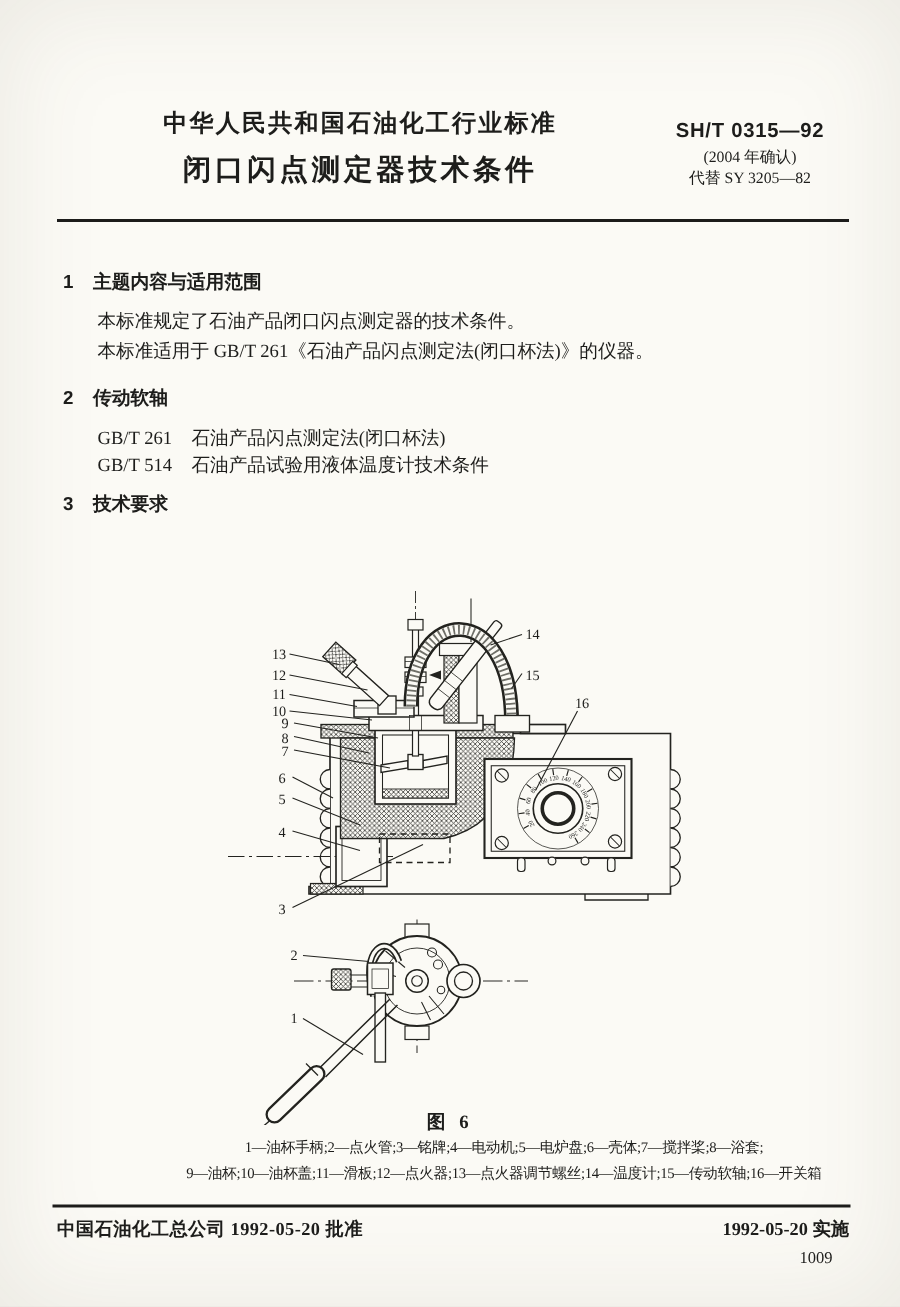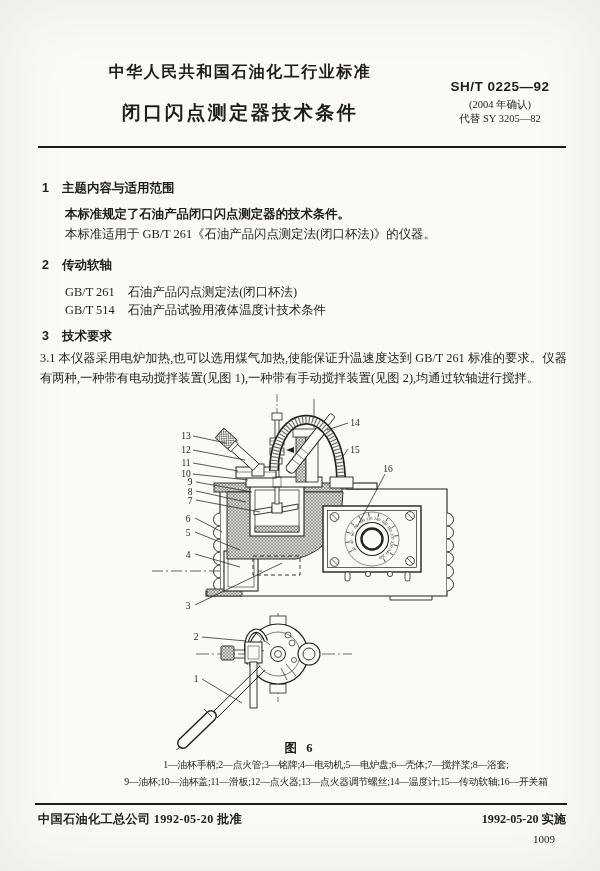--- a/index.html
+++ b/index.html
@@ -10,21 +10,21 @@
     color:#1d1d1b;
   }
   .page{
     position:relative;width:600px;height:871px;overflow:hidden;
     background:#fbfaf5;
     box-shadow:inset 0 0 70px rgba(90,80,55,.10);
   }
   .abs{position:absolute;}
   .sans{font-family:"Liberation Sans","DejaVu Sans",sans-serif;text-align:right;}
   .org-line{
-    top:62px;left:0;width:480px;text-align:center;
+    top:72px;left:0;width:480px;text-align:center;
     font-size:16px;font-weight:bold;letter-spacing:1.5px;
   }
   .std-no{top:79px;left:427px;width:146px;text-align:center;font-size:13.5px;font-weight:bold;letter-spacing:.5px;}
   .confirm-note{top:98px;left:427px;width:146px;text-align:center;font-size:10.5px;}
   .replaces-note{top:112px;left:427px;width:146px;text-align:center;font-size:10.5px;}
   .doc-title{
     top:100px;left:0;width:480px;text-align:center;
     font-size:19px;font-weight:bold;letter-spacing:2.5px;
   }
   .rule{background:#1c1c1a;height:2.4px;}
@@ -48,46 +48,45 @@
   svg text{font-family:"Liberation Serif","DejaVu Serif",serif;}
   .callout{font-size:9.5px;}
   .dialnum{font-size:4.3px;}
 </style>
 </head>
 <body>
 
 <div class="page">
 
   <div class="abs org-line sans">中华人民共和国石油化工行业标准</div>
-  <div class="abs std-no sans">SH/T 0225—92</div>
+  <div class="abs std-no sans">SH/T 0315—92</div>
   <div class="abs confirm-note">(2004 年确认)</div>
   <div class="abs replaces-note">代替 SY 3205—82</div>
   <div class="abs doc-title sans">闭口闪点测定器技术条件</div>
   <div class="abs rule rule-top"></div>
 
   <div class="abs sec-head sans" style="top:180px;left:42px;">
     <span class="sec-no">1</span><span>主题内容与适用范围</span>
   </div>
-  <div class="abs body-line" style="top:206px;left:65px;font-weight:bold;">本标准规定了石油产品闭口闪点测定器的技术条件。</div>
+  <div class="abs body-line" style="top:206px;left:65px;">本标准规定了石油产品闭口闪点测定器的技术条件。</div>
   <div class="abs body-line" style="top:226px;left:65px;">本标准适用于 GB/T 261《石油产品闪点测定法(闭口杯法)》的仪器。</div>
 
   <div class="abs sec-head sans" style="top:257px;left:42px;">
     <span class="sec-no">2</span><span>传动软轴</span>
   </div>
   <div class="abs body-line" style="top:284px;left:65px;">
     <span>GB/T 261</span><span class="ref-name">石油产品闪点测定法(闭口杯法)</span>
   </div>
   <div class="abs body-line" style="top:302px;left:65px;">
     <span>GB/T 514</span><span class="ref-name">石油产品试验用液体温度计技术条件</span>
   </div>
 
   <div class="abs sec-head sans" style="top:328px;left:42px;">
     <span class="sec-no">3</span><span>技术要求</span>
   </div>
-  <div class="abs para-block" style="top:349px;left:40px;width:527px;">3.1  本仪器采用电炉加热,也可以选用煤气加热,使能保证升温速度达到 GB/T 261 标准的要求。仪器有两种,一种带有电动搅拌装置(见图 1),一种带有手动搅拌装置(见图 2),均通过软轴进行搅拌。</div>
 
   <svg class="abs" style="top:392px;left:145px;" width="320" height="358" viewBox="145 392 320 358">
     <defs>
       <pattern id="xh" patternUnits="userSpaceOnUse" width="3.2" height="3.2">
         <rect width="3.2" height="3.2" fill="#fbfaf5"></rect>
         <path d="M0,3.2 L3.2,0 M0,0 L3.2,3.2" stroke="#3c3c38" stroke-width="0.55"></path>
       </pattern>
     </defs>
 
     <g stroke="#23231f" fill="none" stroke-width="1.1">

